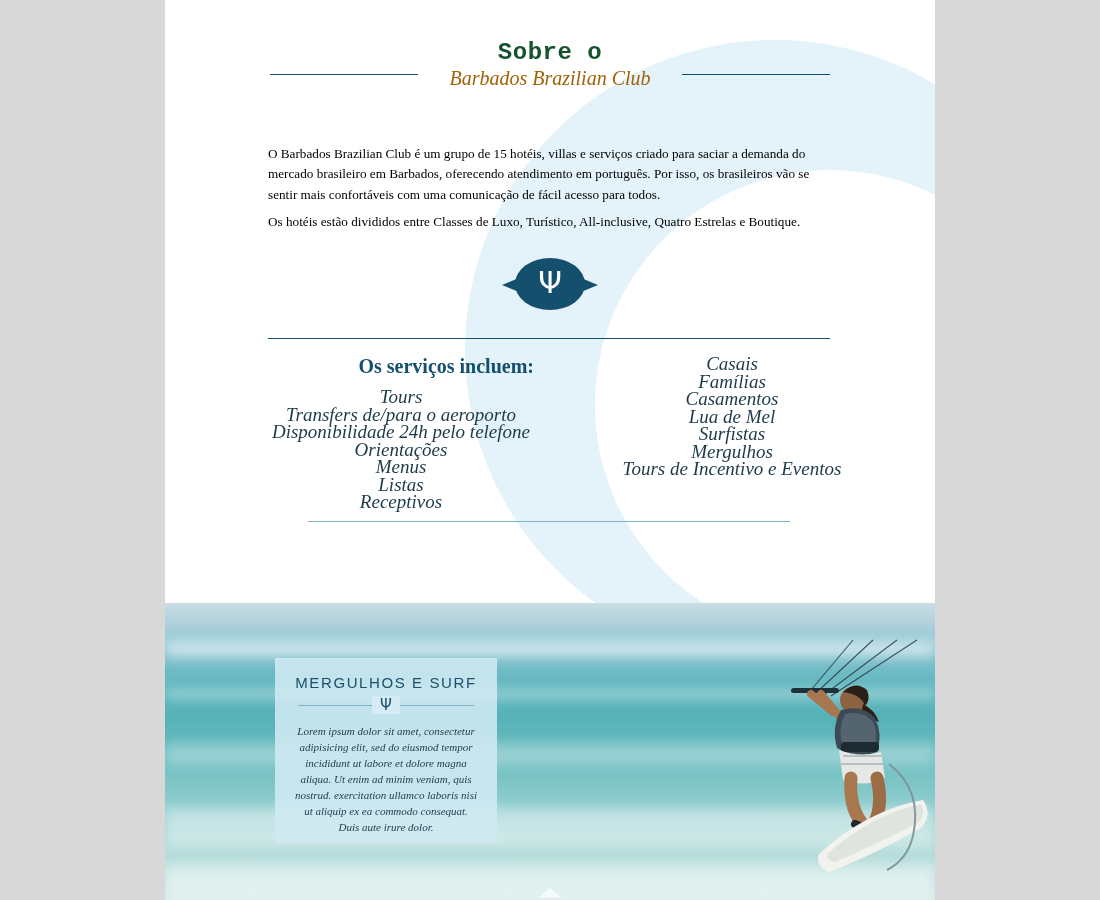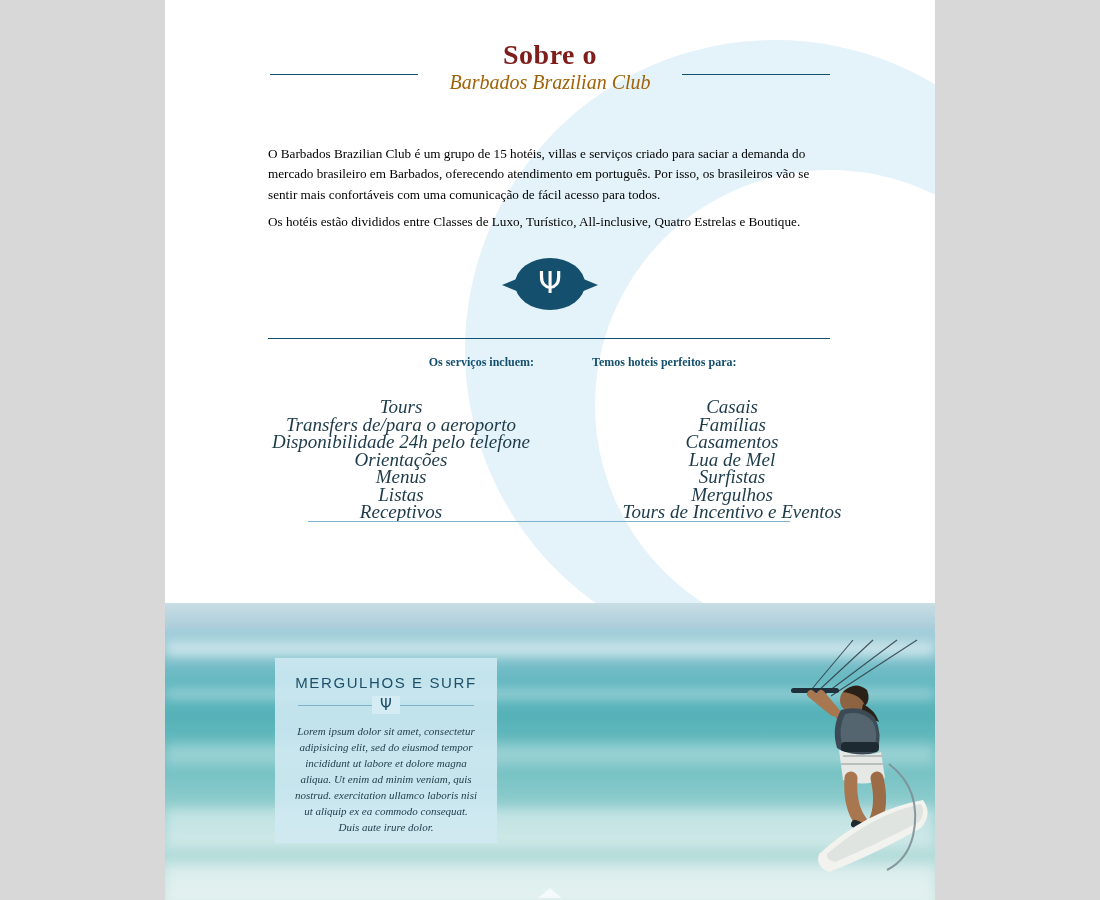--- a/index.html
+++ b/index.html
@@ -84,25 +84,25 @@
 
   
   .title-wrap {
     position: absolute;
     left: 0;
     top: 40px;
     width: 770px;
     text-align: center;
   }
   .title-line1 {
-    font-family: Liberation Serif, serif;
+    font-family: Liberation Mono, monospace;
     font-weight: bold;
-    font-size: 28px;
+    font-size: 24px;
     letter-spacing: 0.5px;
-    color: #7f1d1d;
+    color: #14532d;
     line-height: 1.05;
   }
   .title-line2 {
     font-family: "Liberation Serif", serif;
     font-style: italic;
     font-size: 20px;
     color: #a16207;
     line-height: 1.15;
     margin-top: 2px;
   }
@@ -200,23 +200,23 @@
   .col-right {
     position: absolute;
     left: 427px;
     top: 355px;
     width: 280px;
     text-align: left;
   }
   .col-head {
     font-family: "Liberation Serif", serif;
     font-weight: bold;
-    font-size: 12px;
+    font-size: 20px;
     color: #14506e;
-    margin-bottom: 28px;
+    margin-bottom: 10px;
   }
   .col-list {
     list-style: none;
     margin: 0;
     padding: 0;
   }
   .col-list li {
     font-family: "Liberation Serif", serif;
     font-style: italic;
     font-size: 19px;
@@ -383,21 +383,20 @@
           <li>Transfers de/para o aeroporto</li>
           <li>Disponibilidade 24h pelo telefone</li>
           <li>Orientações</li>
           <li>Menus</li>
           <li>Listas</li>
           <li>Receptivos</li>
         </ul>
       </div>
 
       <div class="col-right">
-        <div class="col-head">Temos hoteis perfeitos para:</div>
         <ul class="col-list">
           <li>Casais</li>
           <li>Famílias</li>
           <li>Casamentos</li>
           <li>Lua de Mel</li>
           <li>Surfistas</li>
           <li>Mergulhos</li>
           <li>Tours de Incentivo e Eventos</li>
         </ul>
       </div>

